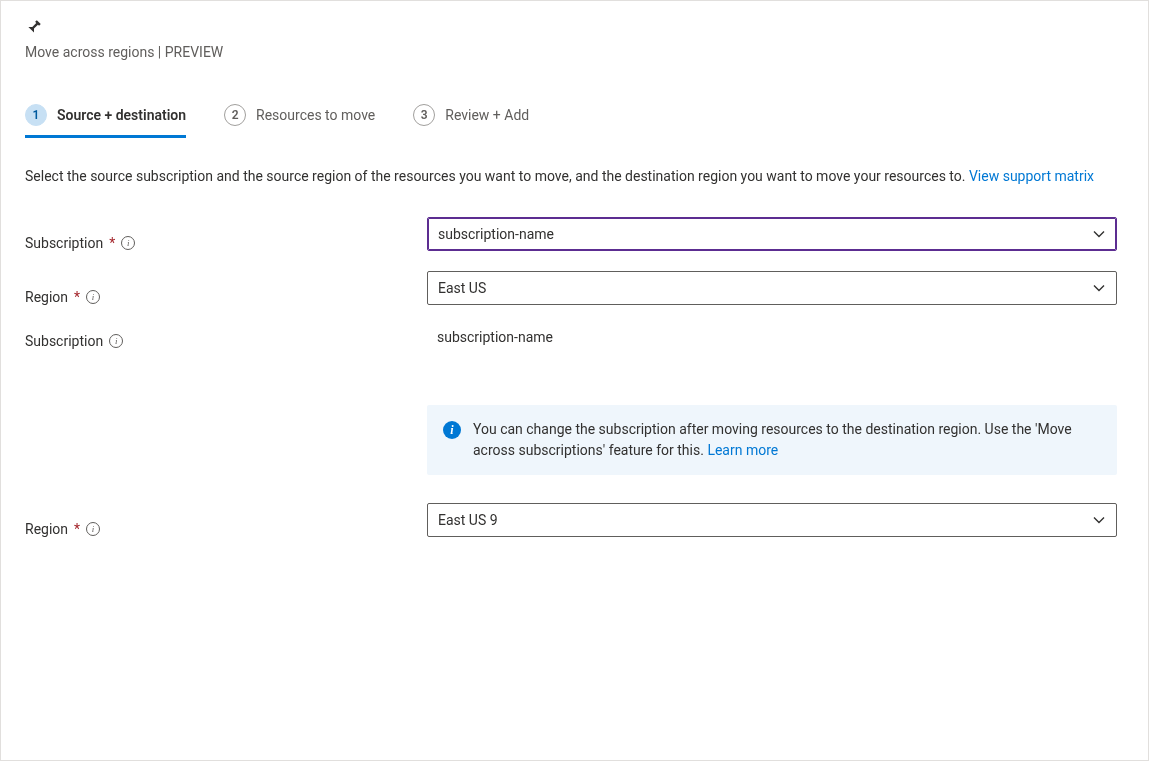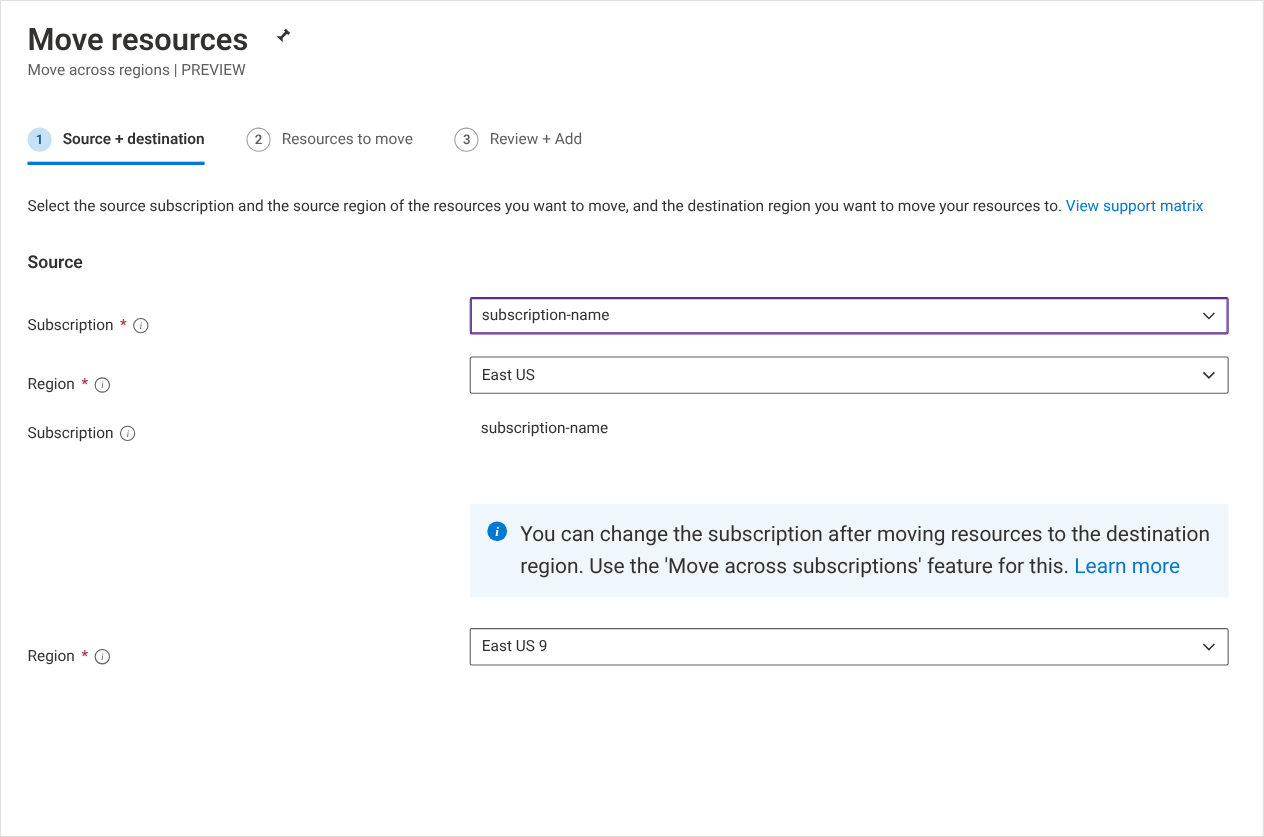--- a/index.html
+++ b/index.html
@@ -168,34 +168,33 @@
       align-items: center;
       justify-content: center;
       font-size: 12px;
       font-weight: 700;
       font-style: italic;
       font-family: Georgia, serif;
       flex-shrink: 0;
       margin-top: 2px;
     }
     .info-box-text {
-      font-size: 19px;
+      font-size: 14px;
       line-height: 1.5;
       color: #323130;
     }
     .info-box-text a { color: #0078d4; text-decoration: none; }
     .dest-section .section-heading { margin-top: 12px; margin-bottom: 26px; }
   </style>
 </head>
 <body>
 
 <div class="page">
 
   <div class="header-row">
-    <h1 class="page-title">Move resources</h1>
     <span class="pin-icon">
       <svg viewBox="0 0 16 16">
           <path d="M10.5 1L9 2.5l1 1L6.5 7H3l2.5 2.5L1 14l4.5-4.5L8 12V8.5L11.5 5l1 1L14 4.5 10.5 1z"></path>
         </svg>
     </span>
   </div>
   <div class="subtitle">Move across regions | PREVIEW</div>
 
   <div class="tabs">
     <div class="tab active">
@@ -209,21 +208,20 @@
     <div class="tab inactive">
       <span class="tab-num">3</span>
       <span class="tab-label">Review + Add</span>
     </div>
   </div>
 
   <p class="desc">
     <span>Select the source subscription and the source region of the resources you want to move, and the destination region you want to move your resources to. </span><a href="#">View support matrix</a>
   </p>
 
-  <div class="section-heading">Source</div>
 
   <div class="field-row">
     <div class="field-label-col">
       <span>Subscription</span>
       <span class="req">*</span>
       <span class="info-icon">i</span>
     </div>
     <div class="field-control-col">
       <div class="dropdown focused">
         <span>subscription-name</span>

